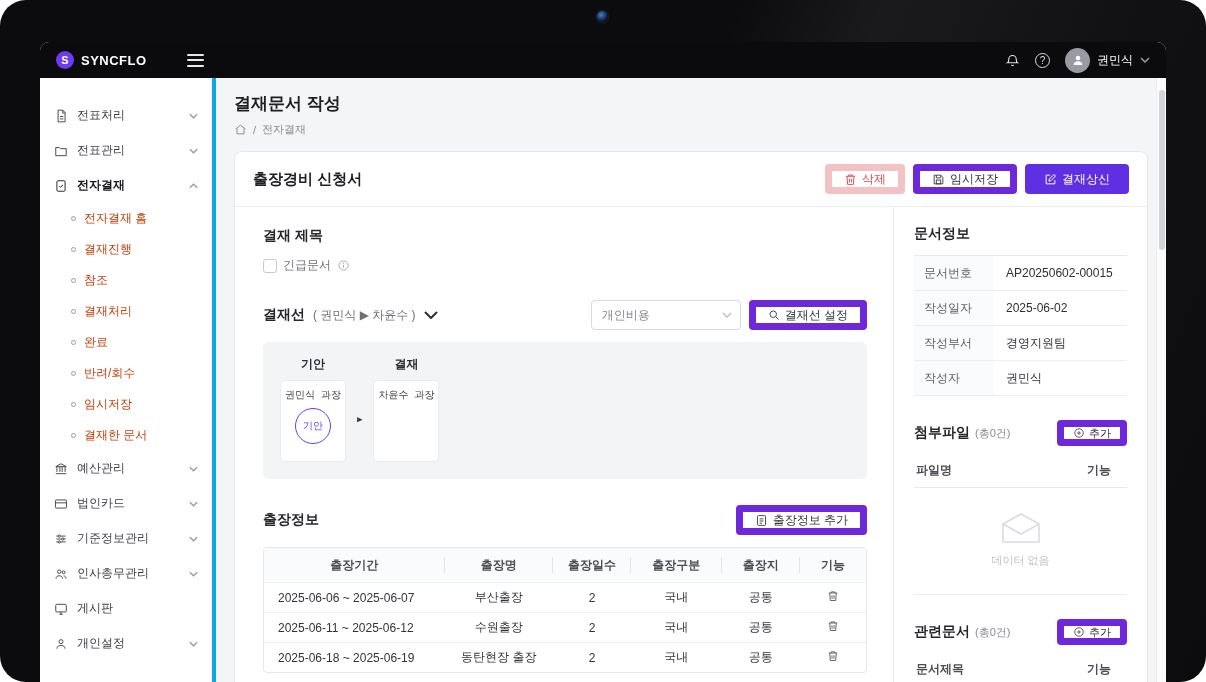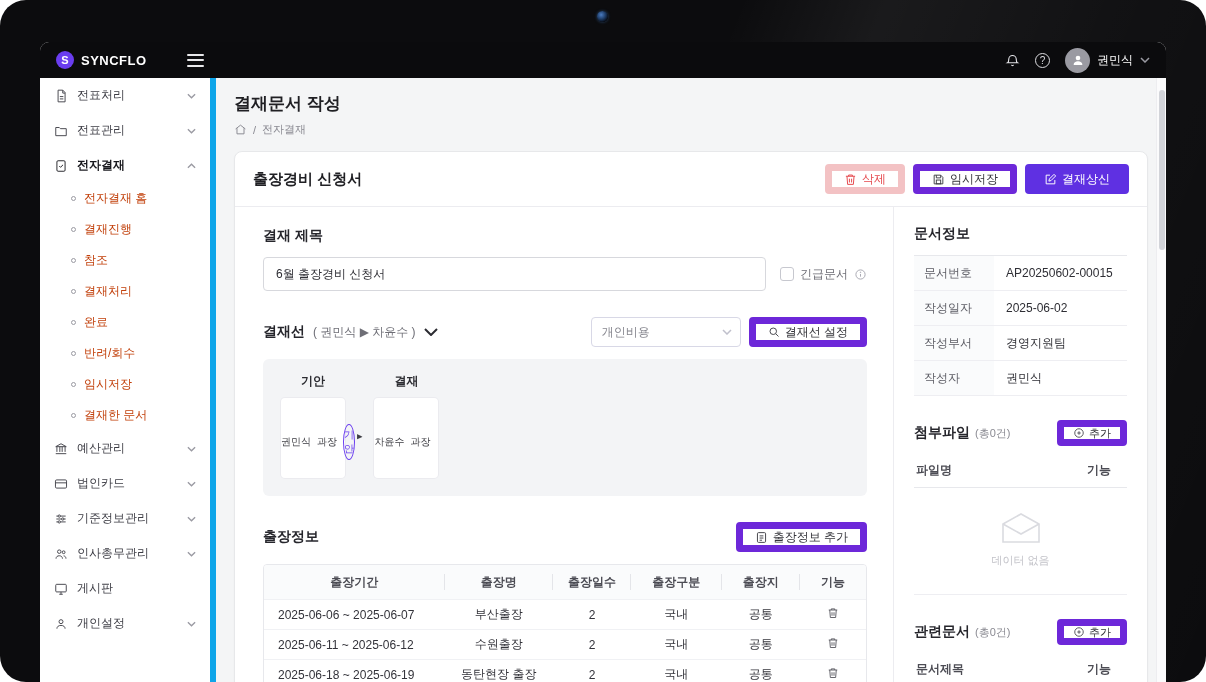--- a/index.html
+++ b/index.html
@@ -27,21 +27,21 @@
   .tb-right { display:flex; align-items:center; gap:15px; }
   .tb-icon-btn { background:none; border:none; cursor:pointer; display:flex; align-items:center; }
   .help-circle { width:15px; height:15px; border:1.4px solid #dcdce0; border-radius:50%; color:#dcdce0; font-size:10px; display:flex; align-items:center; justify-content:center; }
   .user-chip { display:flex; align-items:center; gap:7px; cursor:pointer; }
   .avatar { width:25px; height:25px; border-radius:50%; background:#9a9aa2; display:flex; align-items:center; justify-content:center; overflow:hidden; }
   .user-name { color:#fff; font-size:12px; }
   .chev { color:#9a9aa2; display:inline-flex; }
 
   
   .app-body { flex:1; display:flex; min-height:0; }
-  .sidebar { width:176px; background:#fff; border-right:6px solid #0ea5e9; padding:0 0; overflow:hidden; flex:0 0 auto; }
+  .sidebar { width:176px; background:#fff; border-right:4px solid #0ea5e9; padding:20px 0; overflow:hidden; flex:0 0 auto; }
   .nav-item { display:flex; align-items:center; gap:9px; padding:9px 14px; font-size:12px; color:#3c3c44; cursor:pointer; }
   .nav-item .nav-label { flex:1; }
   .nav-item.active { font-weight:bold; color:#17171c; }
   .nav-chevron { display:inline-flex; color:#9a9aa2; }
   .nav-chevron.up { transform:rotate(180deg); }
   .sub-item { display:flex; align-items:center; gap:8px; padding:7px 14px 7px 31px; font-size:12px; color:#c2410c; cursor:pointer; }
   .bullet { width:5px; height:5px; border:1px solid #9a9aa2; border-radius:50%; flex:0 0 auto; }
   .nav-icon { display:inline-flex; }
 
   .main { flex:1; min-width:0; padding:14px 18px 0 18px; position:relative; overflow:hidden; }
@@ -74,21 +74,21 @@
   .checkbox { width:14px; height:14px; border:1px solid #c7c8cf; border-radius:3px; background:#fff; display:inline-block; cursor:pointer; }
 
   .line-path { font-size:12px; color:#6e6e76; }
   .line-tools { display:flex; gap:8px; align-items:center; }
   .select-box { position:relative; width:150px; height:30px; border:1px solid #d8d8e6; border-radius:4px; background:#fff; display:flex; align-items:center; padding:0 26px 0 10px; font-size:12px; color:#86868e; cursor:pointer; }
   .select-box .chev { position:absolute; right:8px; color:#c0c0cc; }
 
   .line-panel { margin-top:12px; background:#f3f4f6; border-radius:6px; padding:14px 18px 18px; display:flex; gap:12px; min-height:114px;font-family:Liberation Mono, monospace; }
   .line-step { display:flex; flex-direction:column; align-items:center; width:64px; }
   .stage-label { font-size:12px; font-weight:bold; color:#2b2b31; margin-bottom:8px; }
-  .line-card { width:64px; height:80px; background:#fff; border-radius:4px; box-shadow:0 0 0 1px #ebebef; padding-top:7px; display:flex; flex-direction:row; align-items:center; gap:6px; }
+  .line-card { width:64px; height:80px; background:#fff; border-radius:4px; box-shadow:0 0 0 1px #ebebef; padding-top:7px; display:flex; flex-direction:column; align-items:center; gap:6px; }
   .line-name { font-size:10px; color:#3a3a40; white-space:nowrap; }
   .badge-circle { width:36px; height:36px; border:1.4px solid #6a3df0; border-radius:50%; color:#6a3df0; font-size:10px; display:flex; align-items:center; justify-content:center; }
   .step-arrow { font-size:9px; color:#3c3c44; margin-top:58px; }
 
   .data-table { width:100%; border-collapse:separate; border-spacing:0; border:1px solid #e7e8ec; border-radius:4px; margin-top:12px; font-size:12px; overflow:hidden; }
   .data-table thead th { background:#fafbfc; height:34px; font-weight:bold; color:#4c4c54; position:relative; text-align:center; }
   .data-table thead th:not(:last-child)::after { content:""; position:absolute; right:0; top:9px; bottom:9px; width:1px; background:#e4e5e9; }
   .data-table tbody td { height:30px; border-top:1px solid #f0f1f4; text-align:center; color:#33333a; }
   .data-table tbody td.cell-left { text-align:left; padding-left:14px; }
 
@@ -371,21 +371,20 @@
             </div>
           </div>
 
           <div class="card-body">
 
             <div class="col-left">
 
               <div>
                 <h3 class="sec-heading">결재 제목</h3>
                 <div class="title-row">
-                  <input class="text-input" type="text" value="6월 출장경비 신청서" style="">
                   <label class="urgent">
                     <span class="checkbox"></span>
                     <span>긴급문서</span>
                     <svg width="13" height="13" viewBox="0 0 24 24" fill="none" stroke="#a9a9b2" stroke-width="1.8">
                         <circle cx="12" cy="12" r="8.5"></circle>
                         <path d="M12 11v5"></path>
                         <circle cx="12" cy="7.8" r="0.6" fill="#a9a9b2"></circle>
                       </svg>
                   </label>
                 </div>

